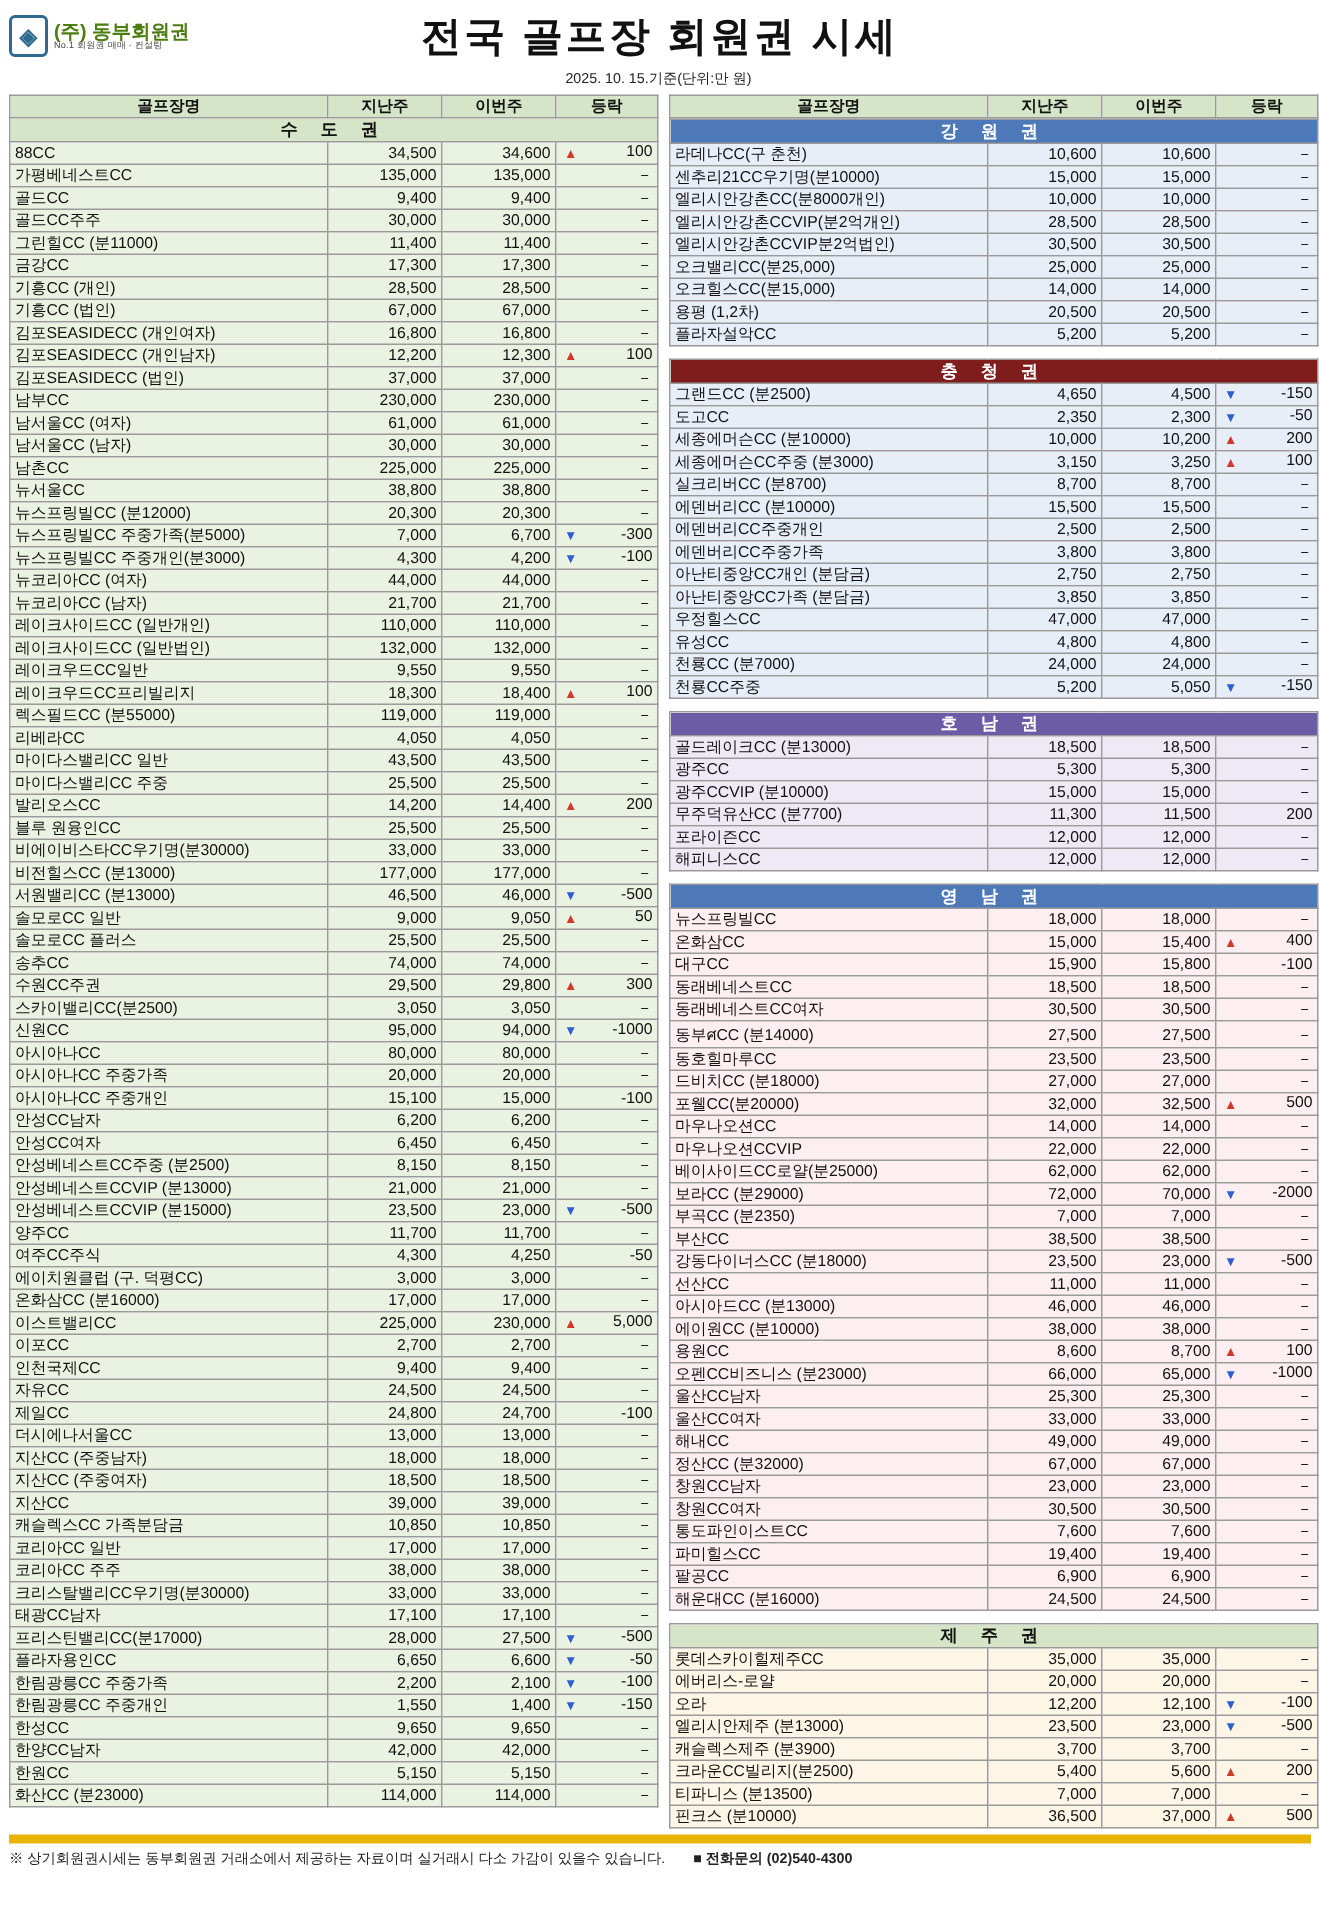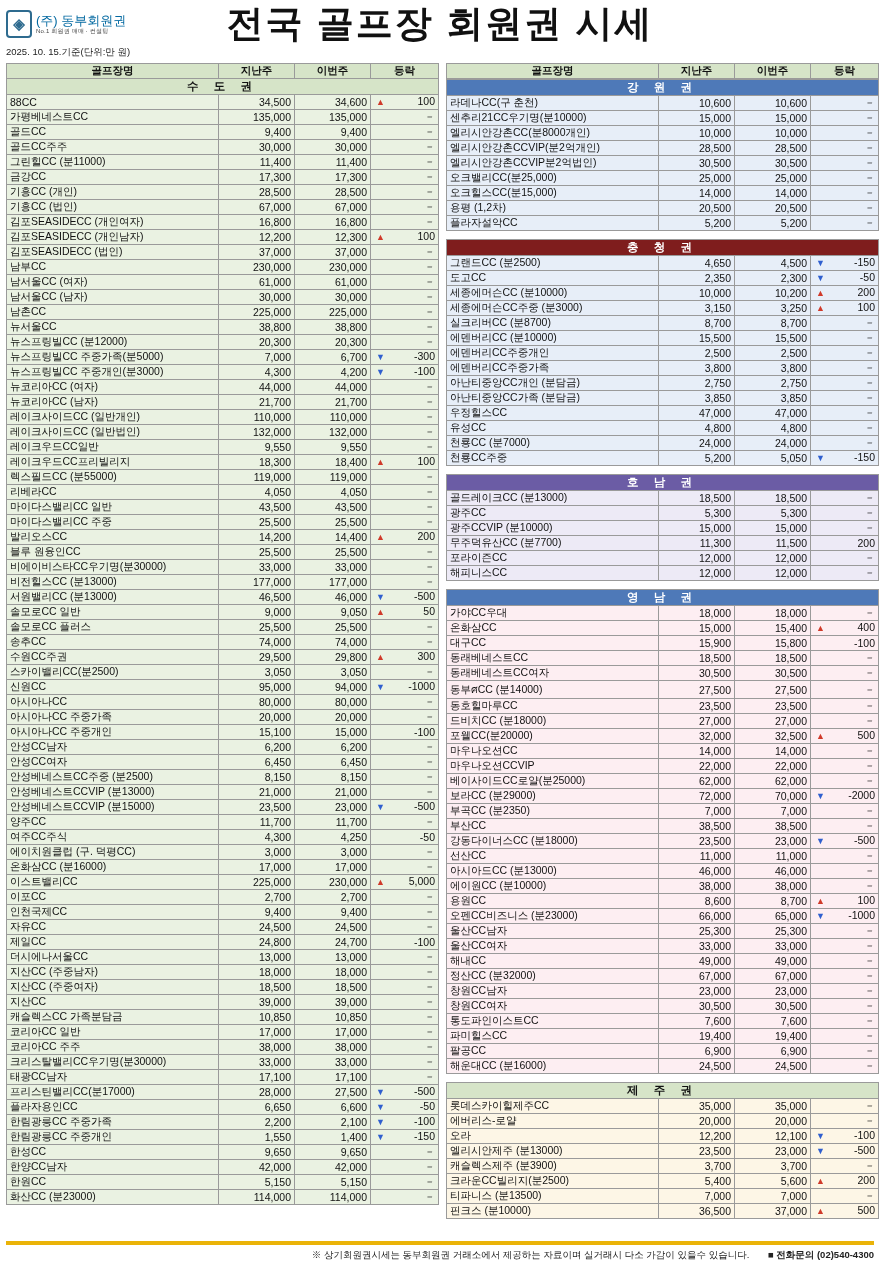--- a/index.html
+++ b/index.html
@@ -32,33 +32,33 @@
   .logo-mark {
     width: 26px; height: 28px;
     border: 2px solid #2e6b8f;
     border-radius: 4px;
     display: flex; align-items: center; justify-content: center;
     color: #2e6b8f;
     font-size: 15px;
     font-weight: bold;
   }
   .logo-text { line-height: 1.05; }
-  .logo-title { font-size: 13px; font-weight: normal; color: #0369a1; }
+  .logo-title { font-size: 13px; font-weight: bold; color: #4d7c0f; }
   .logo-sub { font-size: 6px; color: #444; letter-spacing: .2px; }
   .doc-title {
     position: absolute;
     left: 0; right: 0;
     text-align: center;
-    font-size: 37px;
+    font-size: 27px;
     font-weight: bold;
     letter-spacing: 2px;
     color: #111;
   }
   .date-line {
-    text-align: left;
+    text-align: center;
     font-size: 9.5px;
     color: #222;
     padding: 2px 2px 4px 0;
   }
   
   .columns {
     display: flex;
     gap: 8px;
     align-items: flex-start;
   }
@@ -109,25 +109,25 @@
   .r-yeongnam td { background: #4e79b8; color: #fff; }
   .r-jeju td { background: #d6e4c8; color: #111; margin-top: 20px; }
   
   .tint-green td { background: #eaf2e2; }
   .tint-blue td  { background: #e7eef8; }
   .tint-purple td{ background: #edeaf6; }
   .tint-pink td  { background: #fdeef2; }
   .tint-cream td { background: #fdf6e6; }
   .spacer { height: 8px; }
   .footer {
-    margin-top: 22px;
-    border-top: 4px solid #eab308;
+    margin-top: 4px;
+    border-top: 6px solid #eab308;
     padding-top: 4px;
     font-size: 9.5px;
-    text-align: right;
+    text-align: left;
     color: #222;
   }
   .footer .phone { font-weight: bold; margin-left: 16px; }
 </style>
 </head>
 <body>
 
 <div class="page">
 
   <div class="header">
@@ -852,21 +852,21 @@
               <col class="c-name">
               <col class="c-last">
               <col class="c-this">
               <col class="c-diff">
             </colgroup>
             <tbody>
               <tr class="region-row r-yeongnam">
                 <td colspan="4">영 남 권</td>
               </tr>
               <tr class="tint-pink">
-                <td class="name">가야CC우대</td>
+                <td class="name">뉴스프링빌CC</td>
                 <td class="num">18,000</td>
                 <td class="num">18,000</td>
                 <td class="diff">－</td>
               </tr>
               <tr class="tint-pink">
                 <td class="name">온화삼CC</td>
                 <td class="num">15,000</td>
                 <td class="num">15,400</td>
                 <td class="diff"><span class="arrow up">▲</span>400</td>
               </tr>

